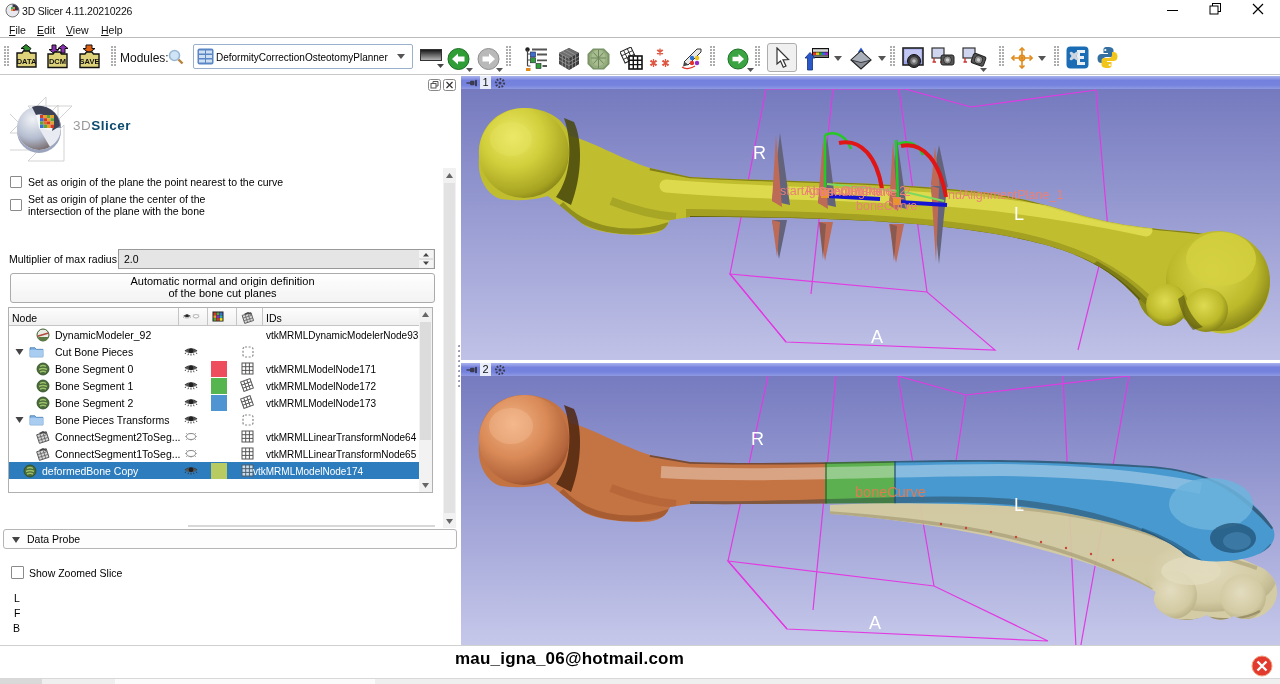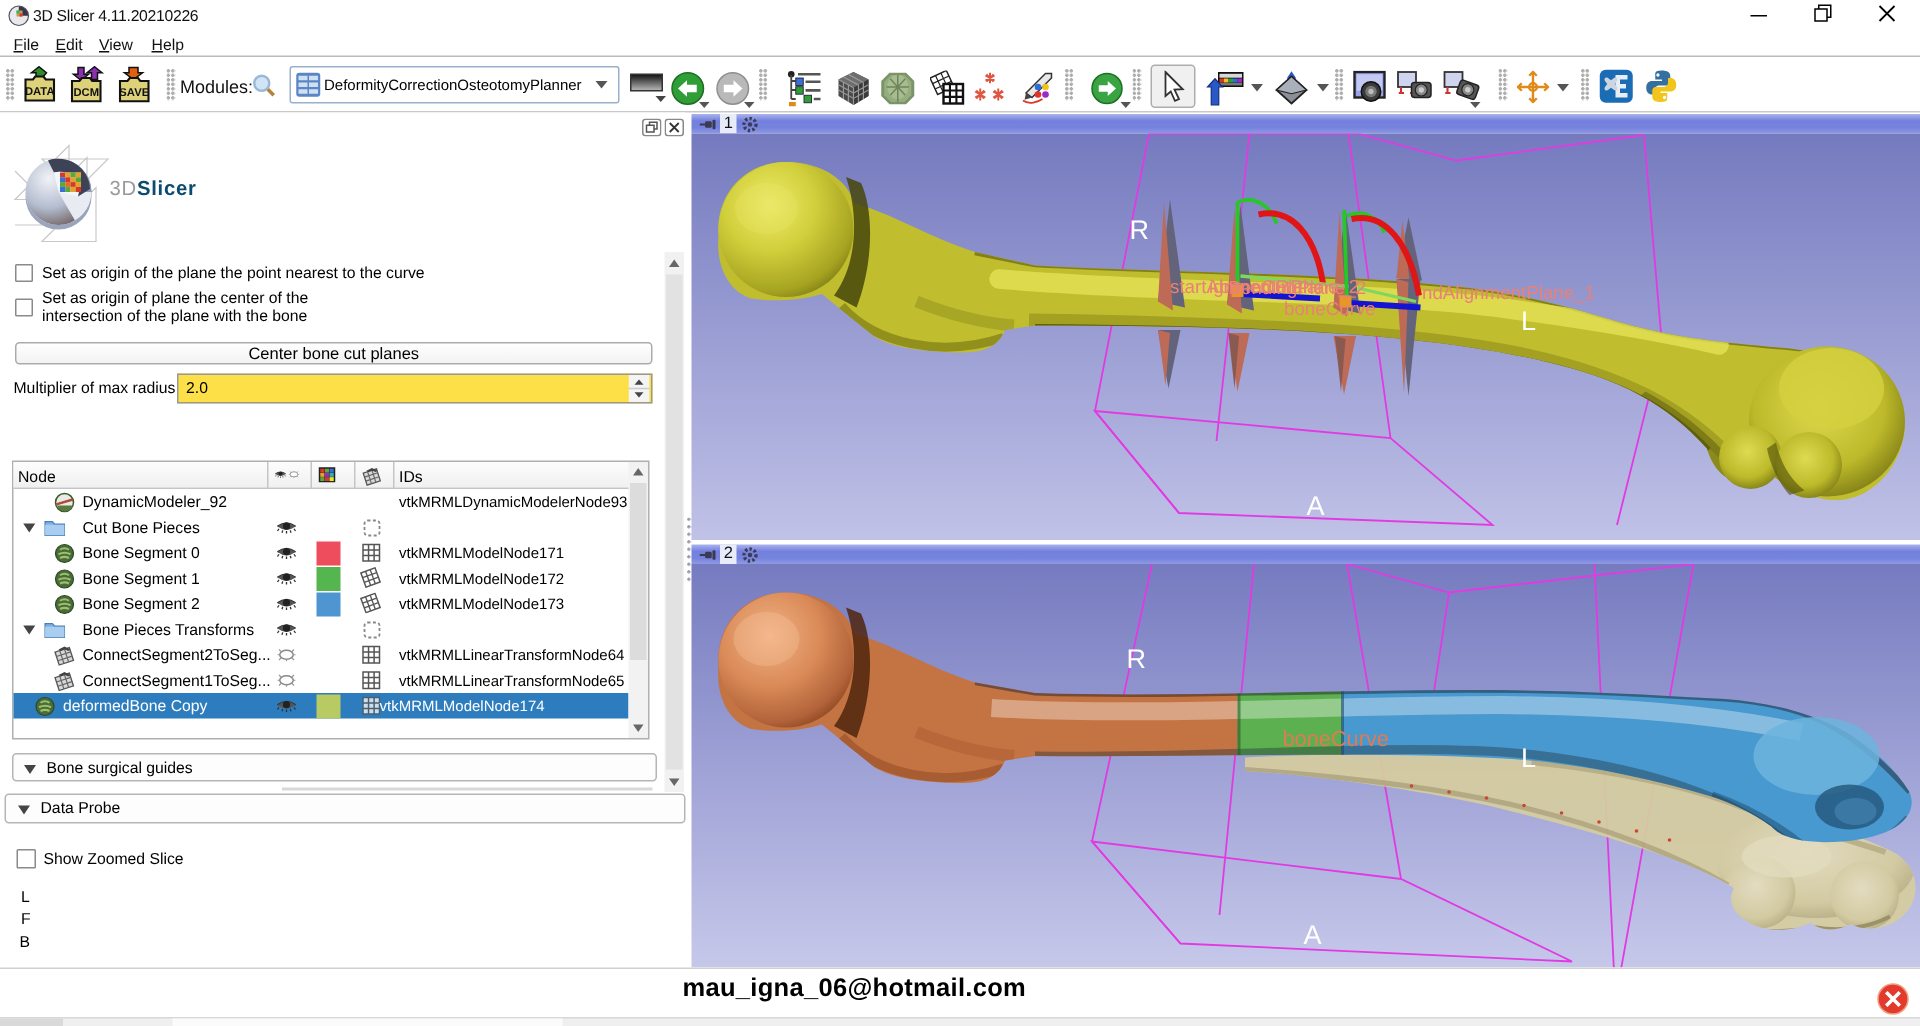--- a/index.html
+++ b/index.html
@@ -372,31 +372,31 @@
   <path d="M37 35 L59 35 A22 22 0 0 1 15 35 Z" fill="none"></path>
   <path d="M15 35 A22 22 0 0 0 59 35 L59 38 A22 22 0 0 1 15 38 Z" fill="#9aa4bc"></path>
  </svg>
  <span class="abs" style="left:73px;top:43px;font-size:13.5px;letter-spacing:0.5px;color:#9a9a9a">3D<span style="color:#0c4a6e;font-weight:bold">Slicer</span></span>
 
  <div class="cb" style="left:10px;top:101px"></div>
  <span class="abs ptext" style="left:28px;top:101px">Set as origin of the plane the point nearest to the curve</span>
  <div class="cb" style="left:10px;top:124px"></div>
  <span class="abs ptext" style="left:28px;top:118px">Set as origin of plane the center of the<br>intersection of the plane with the bone</span>
 
- <div class="btn" style="left:10px;top:153px;width:425px;height:15px;line-height:14px">Center bone cut planes</div>
  <span class="abs ptext" style="left:9px;top:178px">Multiplier of max radius</span>
- <div class="abs" style="left:118px;top:174px;width:317px;height:20px;border:1px solid #999;background:#fde047">
+ <div class="abs" style="left:118px;top:174px;width:317px;height:20px;border:1px solid #999;background:#e5e5e5">
   <span class="ptext" style="position:absolute;left:5px;top:3px">2.0</span>
   <svg style="position:absolute;right:1px;top:0" width="14" height="18" viewBox="0 0 14 18">
    <rect x="0" y="0" width="14" height="18" fill="#f4f4f4"></rect>
    <path d="M7 3 L10 6.5 L4 6.5 Z" fill="#444"></path>
    <path d="M7 15 L10 11.5 L4 11.5 Z" fill="#444"></path>
    <line x1="0" y1="9" x2="14" y2="9" stroke="#ccc"></line>
   </svg>
  </div>
+ <div class="btn" style="left:10px;top:198px;width:425px;height:30px;padding-top:1px">Automatic normal and origin definition<br>of the bone cut planes</div>
 
  <div class="abs" style="left:8px;top:232px;width:425px;height:186px;border:1px solid #b0b0b0;background:#fff"></div>
  <div class="abs" style="left:9px;top:233px;width:423px;height:18px;background:linear-gradient(#fdfdfd,#f0f0f0);border-bottom:1px solid #c5c5c5"></div>
  <span class="abs ptext" style="left:12px;top:237px">Node</span>
  <span class="abs ptext" style="left:266px;top:237px">IDs</span>
  <svg class="abs" style="left:183px;top:238px" width="8" height="7">
       <use href="#i-eye"></use>
     </svg>
  <svg class="abs" style="left:192px;top:238px" width="8" height="7">
       <use href="#i-eyec"></use>
@@ -539,26 +539,20 @@
  <div class="abs" style="left:419px;top:233px;width:13px;height:184px;background:#f2f2f2">
   <svg style="position:absolute;left:2px;top:3px" width="9" height="8">
         <path d="M4.5 1 L8 6 L1 6 Z" fill="#666"></path>
       </svg>
   <svg style="position:absolute;left:2px;top:173px" width="9" height="8">
         <path d="M4.5 7 L8 2 L1 2 Z" fill="#666"></path>
       </svg>
   <div style="position:absolute;left:1px;top:14px;width:11px;height:118px;background:#dcdcdc"></div>
  </div>
 
- <div class="abs" style="left:8px;top:427px;width:430px;height:19px;border:1px solid #b5b5b5;border-radius:3px;background:#fdfdfd">
-  <svg style="position:absolute;left:6px;top:6px" width="10" height="8">
-        <path d="M1 1 L9 1 L5 7 Z" fill="#444"></path>
-      </svg>
-  <span class="ptext" style="position:absolute;left:22px;top:3px">Bone surgical guides</span>
- </div>
  <div class="abs" style="left:188px;top:450px;width:247px;height:2px;background:#d8d8d8"></div>
  <div class="abs" style="left:3px;top:454px;width:454px;height:20px;border:1px solid #b5b5b5;border-radius:3px;background:#fdfdfd">
   <svg style="position:absolute;left:7px;top:6px" width="10" height="8">
         <path d="M1 1 L9 1 L5 7 Z" fill="#444"></path>
       </svg>
   <span class="ptext" style="position:absolute;left:23px;top:3px">Data Probe</span>
  </div>
  <div class="cb" style="left:11px;top:491px;width:13px;height:13px"></div>
  <span class="abs ptext" style="left:29px;top:492px">Show Zoomed Slice</span>
  <span class="abs ptext" style="left:14px;top:517px">L</span>

